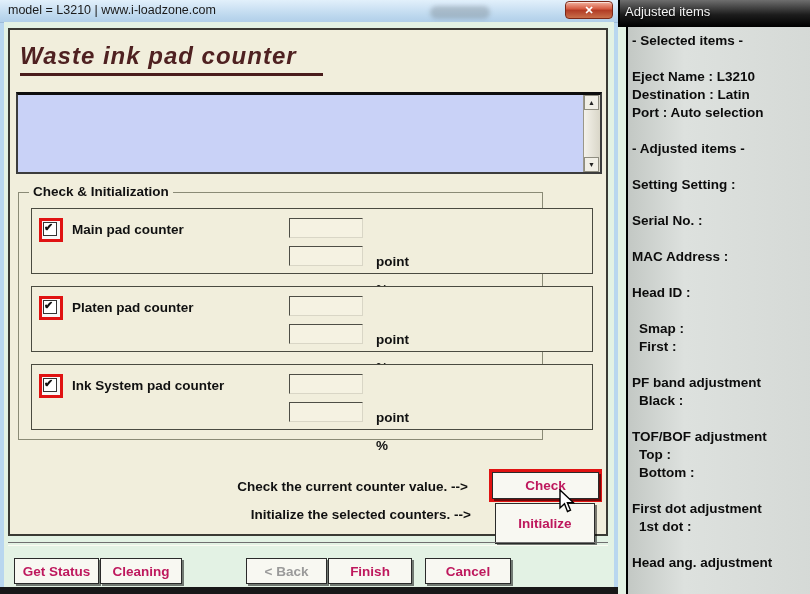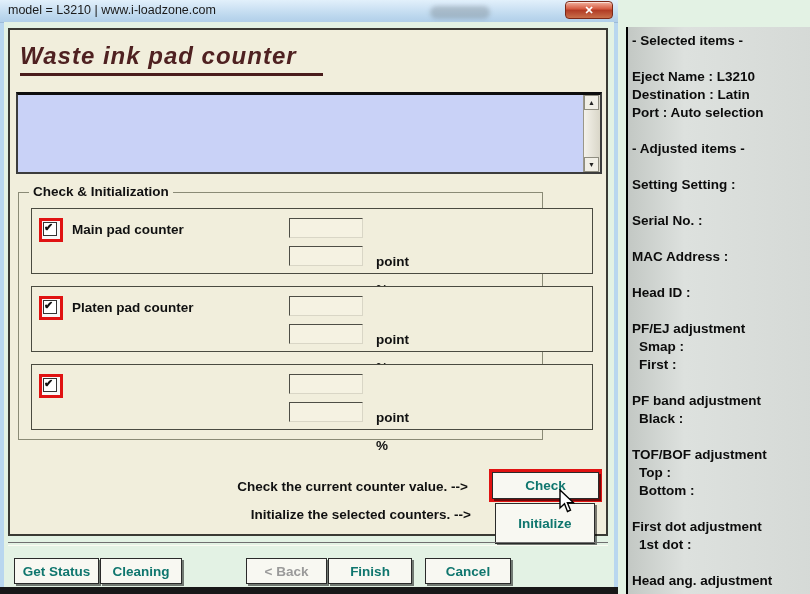--- a/index.html
+++ b/index.html
@@ -54,21 +54,21 @@
   .f-pct{top:37px;}
   .unit{position:absolute;left:344px;font-size:13.5px;font-weight:bold;color:#111;margin-top:33px;}
   .u-point{top:12px;}
   .u-pct{top:40px;}
 
   
   .prompt{position:absolute;font-size:13.5px;font-weight:bold;color:#111;text-align:right;}
   .prompt1{right:138px;top:449px;}
   .prompt2{right:135px;top:477px;}
   .btn{background:#f8f8f2;border:1px solid #2a2a2a;box-shadow:2px 2px 0 rgba(0,0,0,.5);
-       font-family:"Liberation Sans",sans-serif;font-size:13.5px;font-weight:bold;color:#0f766e;
+       font-family:"Liberation Sans",sans-serif;font-size:13.5px;font-weight:bold;color:#be185d;
        padding:0;cursor:default;}
   .check-outline{position:absolute;left:479px;top:439px;width:113px;height:33px;
                  border:3px solid #e01212;box-sizing:border-box;}
   .check-btn{position:absolute;left:0;top:0;width:107px;height:27px;}
   .init-btn{position:absolute;left:485px;top:473px;width:100px;height:41px;}
   .cursor{position:absolute;left:544px;top:459px;width:24px;height:26px;pointer-events:none;}
 
   
   .separator{position:absolute;left:8px;top:542px;width:600px;height:2px;
              border-top:1px solid #6f6f6f;border-bottom:1px solid #fbfbf2;}
@@ -160,20 +160,21 @@
             <input class="field f-pct" value="" style="">
             <span class="unit u-pct">%</span>
           </div>
 
           <div class="counter-row" style="top:171px">
             <span class="cb-outer">
               <span class="cb">
                 <span class="check">✔</span>
               </span>
             </span>
+            <span class="row-label">Ink System pad counter</span>
             <input class="field f-point" value="" style="">
             <span class="unit u-point">point</span>
             <input class="field f-pct" value="" style="">
             <span class="unit u-pct">%</span>
           </div>
         </div>
 
         <div class="prompt prompt1">Check the current counter value. --&gt;</div>
         <div class="check-outline">
           <button class="btn check-btn">Check</button>
@@ -195,39 +196,41 @@
     <button class="btn foot-btn btn-getstatus">Get Status</button>
     <button class="btn foot-btn btn-cleaning">Cleaning</button>
     <button class="btn foot-btn btn-back">&lt; Back</button>
     <button class="btn foot-btn btn-finish">Finish</button>
     <button class="btn foot-btn btn-cancel">Cancel</button>
 
     <div class="bottom-band"></div>
   </div>
 
   <div class="side-panel">
+    <div class="sp-header">
+      <span>Adjusted items</span>
+    </div>
     <div class="sp-body">
       <div class="sp-lines" id="sp-lines">
           <div class="sp-line">- Selected items -</div>
           <div class="sp-line blank"></div>
           <div class="sp-line">Eject Name : L3210</div>
           <div class="sp-line">Destination : Latin</div>
           <div class="sp-line">Port : Auto selection</div>
           <div class="sp-line blank"></div>
           <div class="sp-line">- Adjusted items -</div>
           <div class="sp-line blank"></div>
           <div class="sp-line">Setting Setting :</div>
           <div class="sp-line blank"></div>
           <div class="sp-line">Serial No. :</div>
           <div class="sp-line blank"></div>
           <div class="sp-line">MAC Address :</div>
           <div class="sp-line blank"></div>
           <div class="sp-line">Head ID :</div>
           <div class="sp-line blank"></div>
-          <div class="sp-line">PF/EJ adjustment</div>
           <div class="sp-line indent">Smap :</div>
           <div class="sp-line indent">First :</div>
           <div class="sp-line blank"></div>
           <div class="sp-line">PF band adjustment</div>
           <div class="sp-line indent">Black :</div>
           <div class="sp-line blank"></div>
           <div class="sp-line">TOF/BOF adjustment</div>
           <div class="sp-line indent">Top :</div>
           <div class="sp-line indent">Bottom :</div>
           <div class="sp-line blank"></div>

